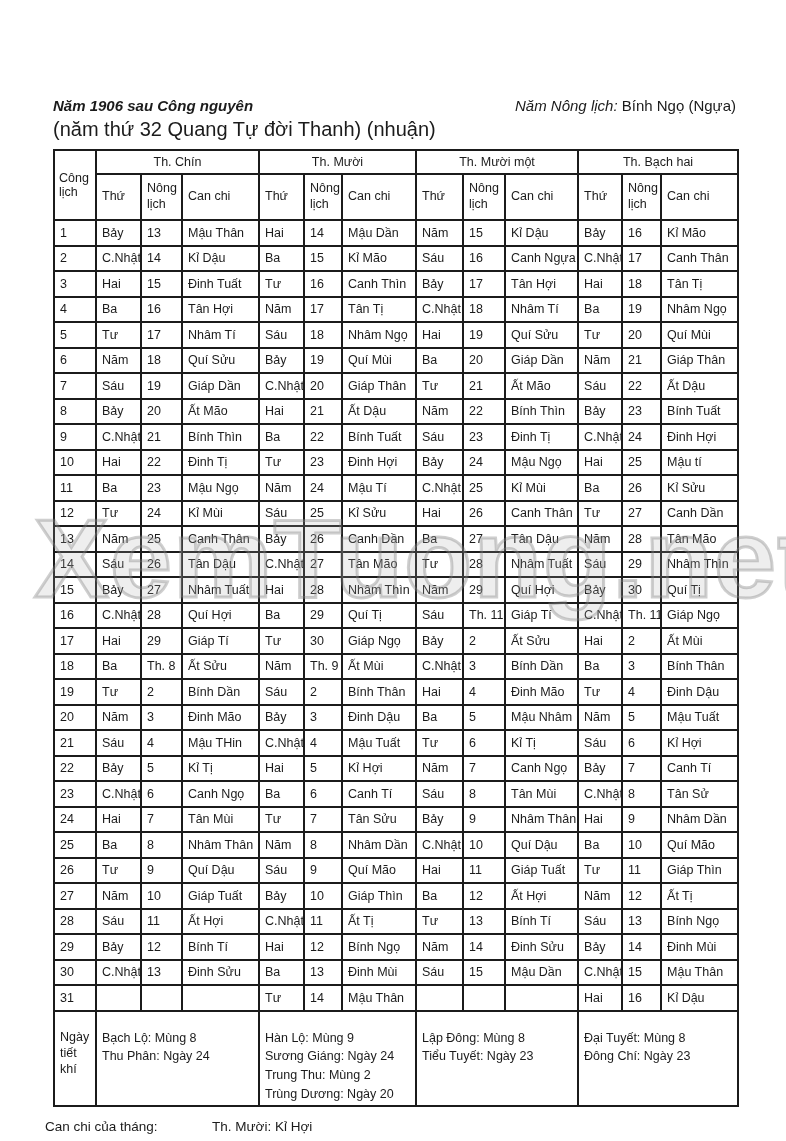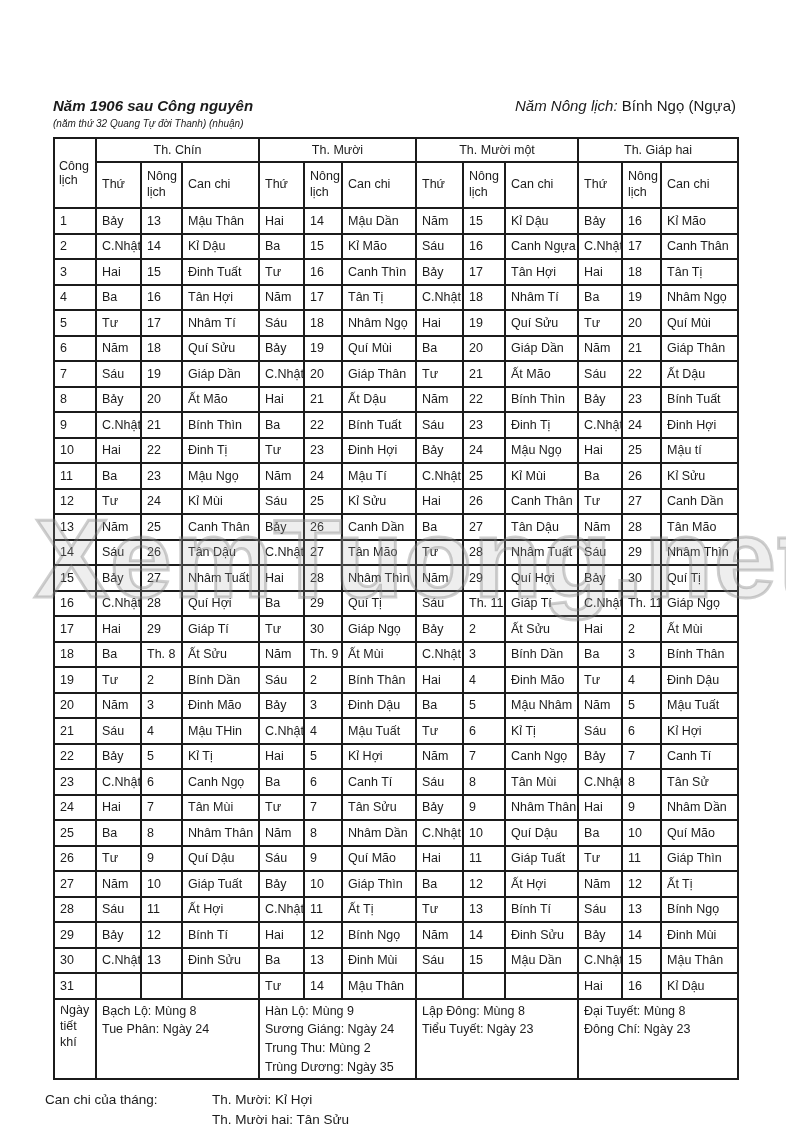--- a/index.html
+++ b/index.html
@@ -4,34 +4,34 @@
 <style>
   html,body{margin:0;padding:0;background:#ffffff;}
   .page{
     position:relative; width:786px; height:1141px; background:#fff;
     font-family:"Liberation Sans","DejaVu Sans",sans-serif; color:#1b1b1b; overflow:hidden;
   }
   .hdr-row{display:flex; justify-content:space-between; margin:97px 50px 0 53px; font-size:15px;}
   .hdr-left{font-weight:bold; font-style:italic;}
   .hdr-right{white-space:nowrap;}
   .hdr-right .lbl{font-weight:normal; font-style:italic;}
-  .hdr-sub{margin:4px 0 8px 53px; font-size:10px;font-style:italic;}
+  .hdr-sub{margin:4px 0 8px 53px; font-size:20px;}
   table.cal{
     margin-left:53px; border-collapse:collapse; table-layout:fixed; width:686px;
     font-size:12.5px;
   }
   table.cal th, table.cal td{
     border:2px solid #1b1b1b; padding:0 0 0 5px; text-align:left;
     font-weight:normal; overflow:hidden; white-space:nowrap;
   }
   tr.months-row th{height:22px; text-align:center; padding:0; white-space:nowrap;border-radius:7px;}
   tr.months-row th.corner{text-align:left; padding:0 16px 0 4px; white-space:normal; font-size:12.5px;}
   tr.sub-row th{height:44px; vertical-align:middle; white-space:normal; line-height:1.25;}
   tbody.days tr td{height:23.5px;}
-  tr.st-row td{height:76px; vertical-align:top; white-space:normal; line-height:1.5; padding-top:2px;border-radius:21px;}
+  tr.st-row td{height:76px; vertical-align:top; white-space:normal; line-height:1.5; padding-top:17px;border-radius:21px;}
   td.st-label{white-space:normal !important; line-height:1.3 !important;}
   .canchi-footer{display:flex; margin:10px 0 0 45px; font-size:13.5px; line-height:1.55;}
   .canchi-footer .flabel{width:167px;}
   .canchi-footer .fcol1{width:166px;}
   .watermark{
     position:absolute; top:494px; left:34px; font-size:112px; font-weight:bold;
     letter-spacing:1px; white-space:nowrap; pointer-events:none;
     color:rgba(170,170,170,0.20); -webkit-text-stroke:3px rgba(130,130,130,0.38);
     z-index:5;
   }
@@ -65,21 +65,21 @@
       <col style="width:44px">
         <col style="width:39px">
         <col style="width:77px">
     </colgroup>
     <thead>
       <tr class="months-row" id="months-row">
         <th class="corner" rowspan="2">Công lịch</th>
       <th colspan="3">Th. Chín</th>
           <th colspan="3">Th. Mười</th>
           <th colspan="3">Th. Mười một</th>
-          <th colspan="3">Th. Giáp hai</th>
+          <th colspan="3">Th. Bạch hai</th>
         </tr>
       <tr class="sub-row" id="sub-row">
           <th>Thứ</th>
           <th>Nông lịch</th>
           <th>Can chi</th>
           <th>Thứ</th>
           <th>Nông lịch</th>
           <th>Can chi</th>
           <th>Thứ</th>
           <th>Nông lịch</th>
@@ -554,27 +554,27 @@
           <td>Hai</td>
           <td>16</td>
           <td>Kỉ Dậu</td>
         </tr>
       </tbody>
     <tbody id="st-body">
         <tr class="st-row">
           <td class="st-label">Ngày tiết khí</td>
           <td colspan="3">
             <div>Bạch Lộ: Mùng 8</div>
-            <div>Tue Phân: Ngày 24</div>
+            <div>Thu Phân: Ngày 24</div>
           </td>
           <td colspan="3">
             <div>Hàn Lộ: Mùng 9</div>
             <div>Sương Giáng: Ngày 24</div>
             <div>Trung Thu: Mùng 2</div>
-            <div>Trùng Dương: Ngày 35</div>
+            <div>Trùng Dương: Ngày 20</div>
           </td>
           <td colspan="3">
             <div>Lập Đông: Mùng 8</div>
             <div>Tiểu Tuyết: Ngày 23</div>
           </td>
           <td colspan="3">
             <div>Đại Tuyết: Mùng 8</div>
             <div>Đông Chí: Ngày 23</div>
           </td>
         </tr>

